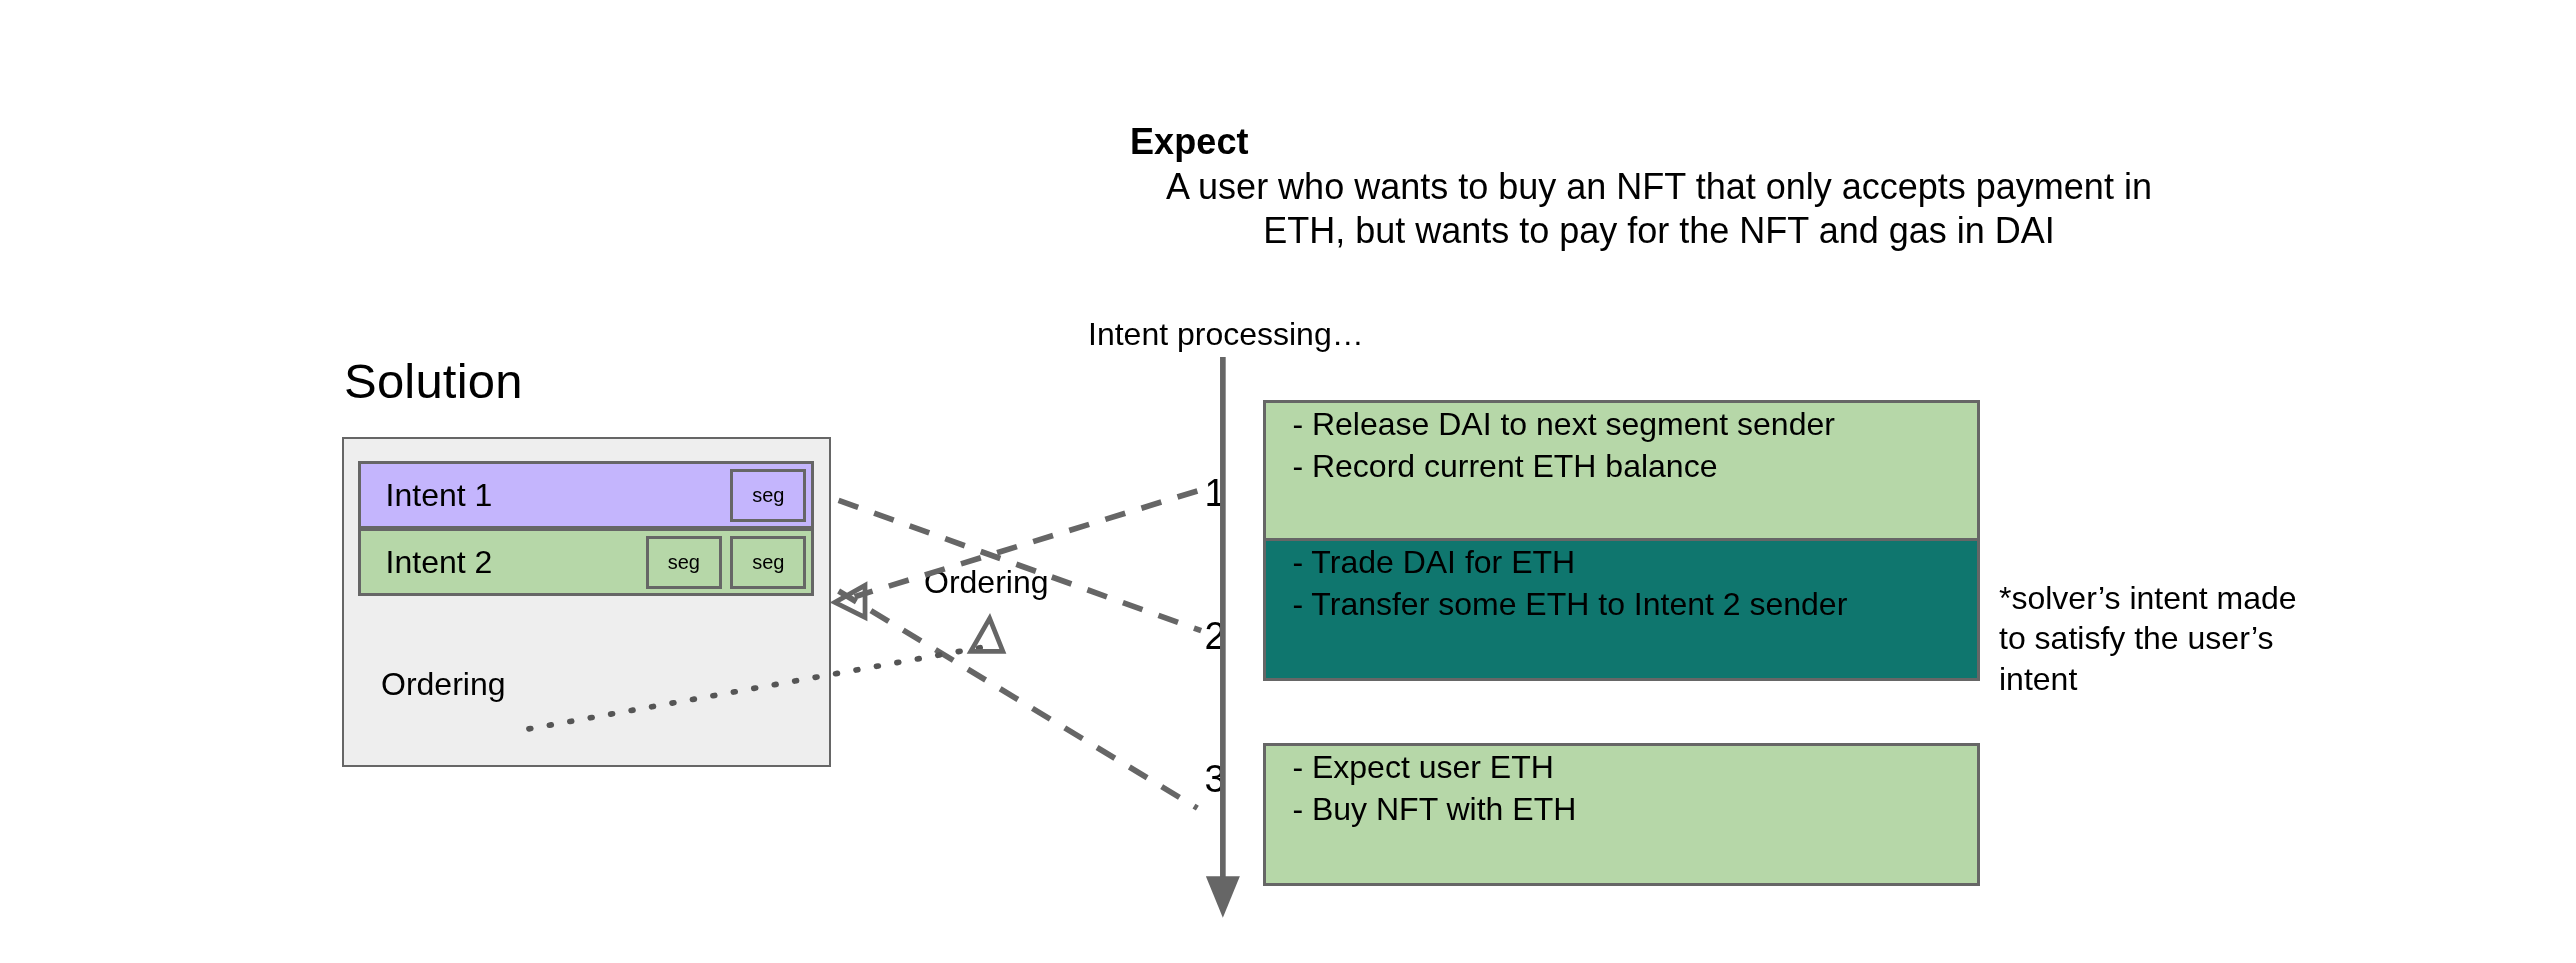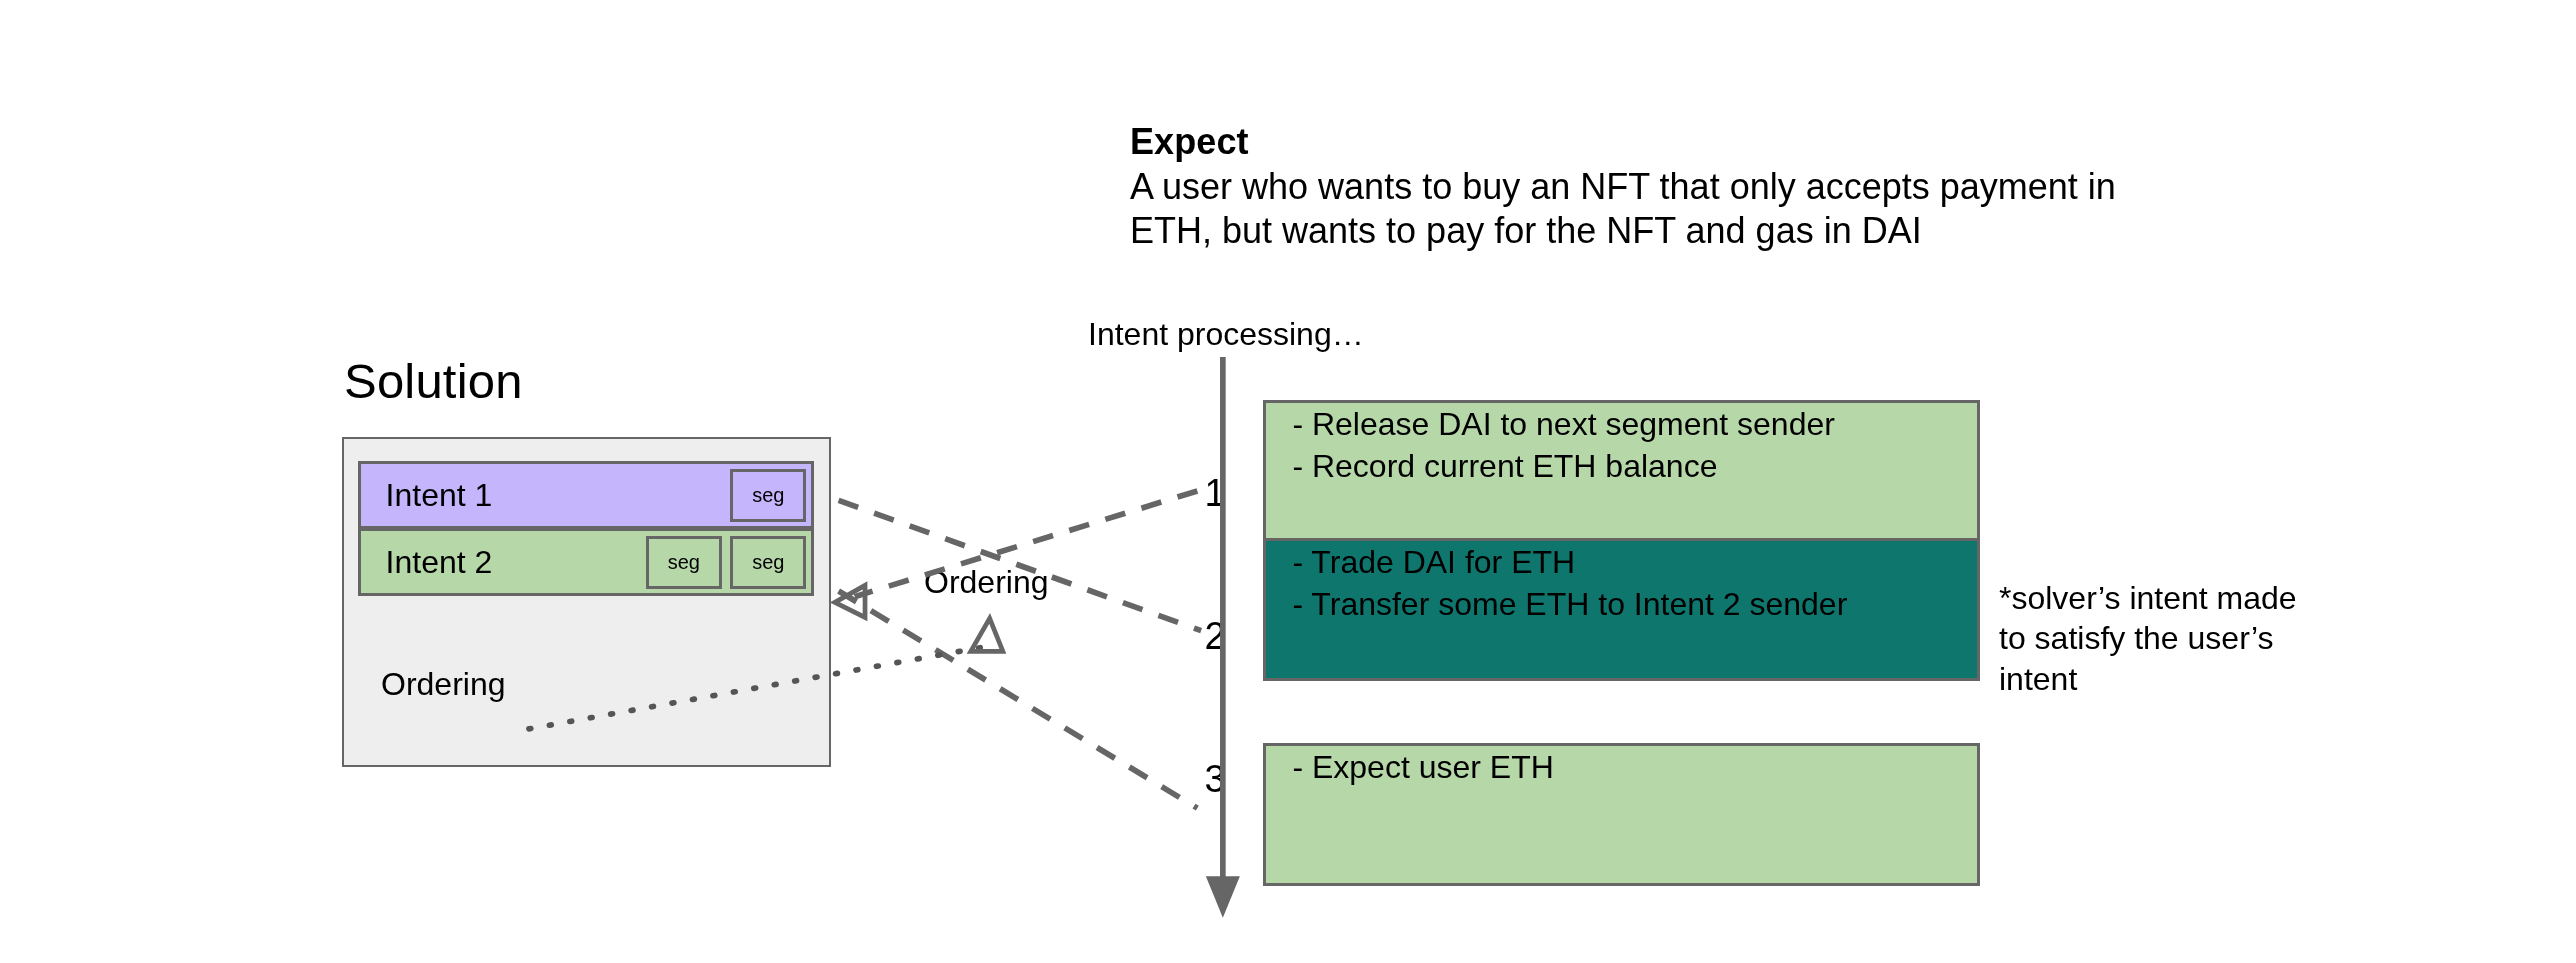--- a/index.html
+++ b/index.html
@@ -30,20 +30,21 @@
     font-size: 36px;
     font-weight: bold;
     line-height: 1.18;
     letter-spacing: 0.1px;
   }
   #example-body {
     font-size: 36px;
     line-height: 1.21;
     margin-top: 1.9px;
     white-space: pre-line;
+    text-align: center;
   }
 
   
   #solution-title {
     position: absolute;
     left: 344px;
     top: 357px;
     font-size: 49px;
     line-height: 1;
     letter-spacing: 0.2px;
@@ -212,20 +213,21 @@
     <div class="step-line">- Record current ETH balance</div>
   </div>
 
   <div class="step-box" id="step-box-2">
     <div class="step-line">- Trade DAI for ETH</div>
     <div class="step-line">- Transfer some ETH to Intent 2 sender</div>
   </div>
 
   <div class="step-box" id="step-box-3">
     <div class="step-line">- Expect user ETH</div>
+    <div class="step-line">- Buy NFT with ETH</div>
   </div>
 
   <div id="side-note">*solver’s intent made
 to satisfy the user’s
 intent</div>
 
   <svg id="connectors" viewBox="0 0 2728 1020" xmlns="http://www.w3.org/2000/svg">
 
     <g>
       <line x1="1295" y1="378" x2="1295" y2="950" stroke="#666666" stroke-width="6"></line>

